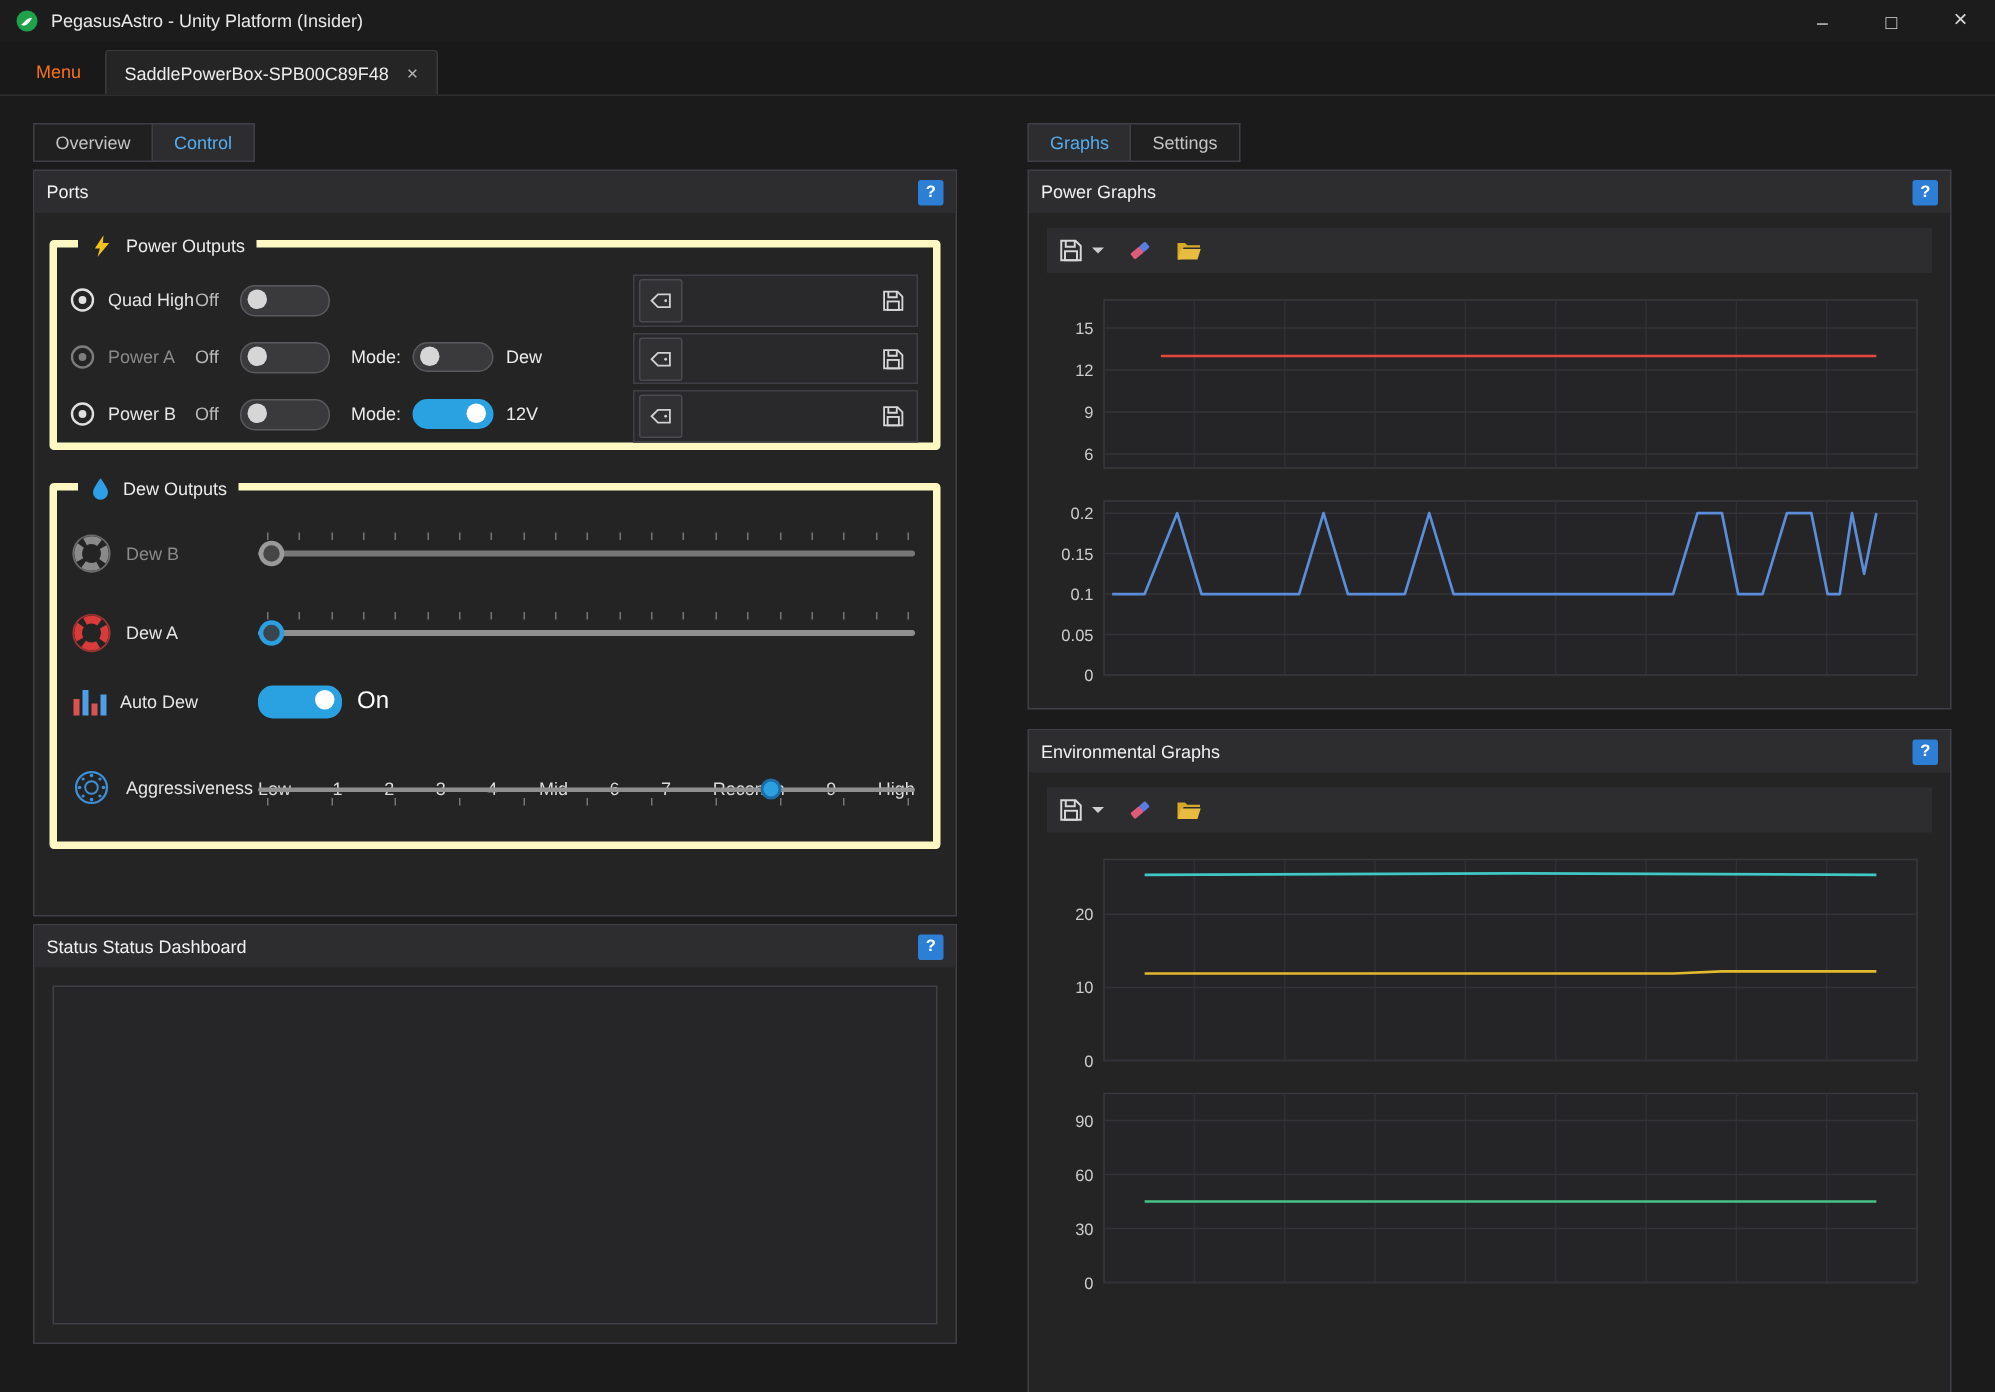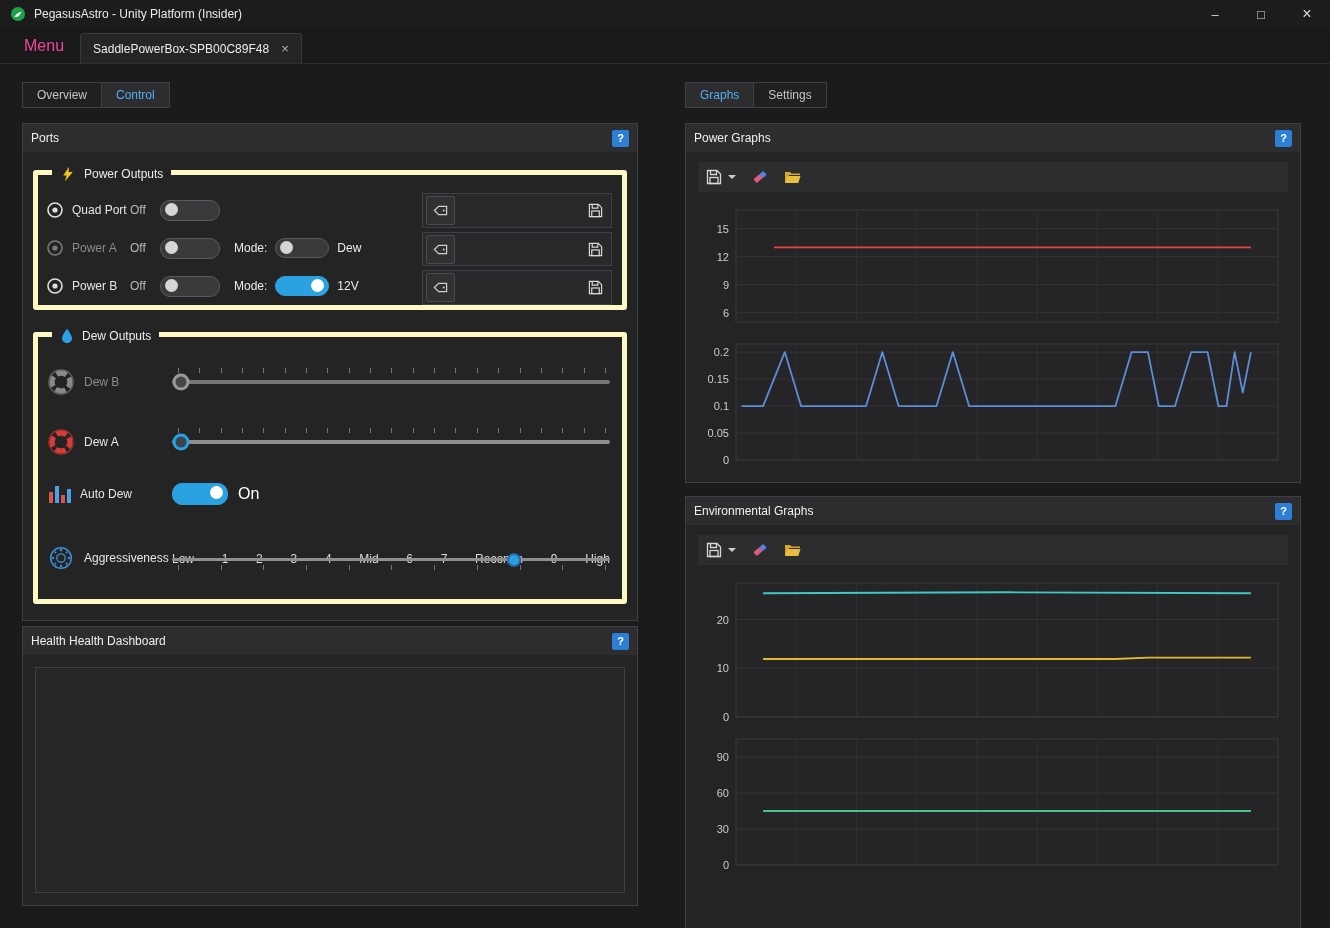--- a/index.html
+++ b/index.html
@@ -6,28 +6,28 @@
     font-family:"Liberation Sans","DejaVu Sans",sans-serif;color:#e6e6e6;-webkit-font-smoothing:antialiased;}
   svg{font-family:inherit;display:block}
   
   .titlebar{height:28px;background:#1c1c1c;display:flex;align-items:center;padding-left:10px;font-size:12px;color:#eaeaea}
   .logo{margin-right:8px;display:flex}
   .win-controls{margin-left:auto;display:flex;height:28px}
   .win-btn{width:46px;display:flex;align-items:center;justify-content:center;color:#d8d8d8;font-size:13px;cursor:default}
   .win-btn.close{font-size:16px}
   
   .menubar{height:35px;background:#191919;border-bottom:1px solid #2e2e2e;display:flex;align-items:flex-end;padding-left:8px}
-  .menu-label{padding:8px 16px;font-size:16px;color:#ec4899}
+  .menu-label{padding:8px 16px;font-size:12px;color:#f97316}
   .doc-tab{display:flex;align-items:center;gap:12px;background:#252526;border:1px solid #3a3a3a;border-bottom:none;
     border-radius:3px 3px 0 0;padding:7px 12px;font-size:12px;color:#ececec}
   .doc-close{color:#b5b5b5;font-size:13px}
   
   .content{display:flex;padding:18px 0 0 22px;gap:47px}
   .col{width:616px;flex:none}
-  .tabstrip{display:flex;margin-bottom:15px}
+  .tabstrip{display:flex;margin-bottom:5px}
   .tab{padding:5px 14px;border:1px solid #3f3f46;background:#202021;color:#c4c4c4;font-size:12px;cursor:default}
   .tab + .tab{border-left:none}
   .tab.active{background:#2d2d30;color:#55aef2}
   
   .panel{border:1px solid #3f3f46;background:#242425;box-sizing:border-box}
   .panel-header{height:28px;background:#2d2d30;display:flex;align-items:center;padding:0 8px;flex:none}
   .panel-title{font-size:12px;color:#f0f0f0}
   .help-btn{margin-left:auto;width:17px;height:17px;border-radius:2px;background:#2d7fd6;color:#fff;
     font-size:11px;font-weight:bold;display:flex;align-items:center;justify-content:center;cursor:default}
   
@@ -42,21 +42,21 @@
   .po-state{width:24px;font-size:12px;color:#b9b9b9;margin-right:6px;flex:none}
   .mode-label{margin-left:14px;margin-right:8px;font-size:12px;color:#ececec}
   .mode-value{margin-left:8px;font-size:12px;color:#ececec}
   .pg-boxes{width:190px;flex:none;display:flex;flex-direction:column;gap:4px;margin-top:2px}
   .rename-box{height:35px;background:#29292b;border:1px solid #3f3f46;display:flex;align-items:center;box-sizing:border-box}
   .tag-btn{width:27px;height:27px;margin:0 8px 0 3px;border:1px solid #4a4a4f;border-radius:2px;background:#313134;
     display:flex;align-items:center;justify-content:center;flex:none;cursor:default}
   .rename-input{flex:1;min-width:0;background:transparent;border:none;outline:none;color:#ddd;font:inherit;font-size:12px}
   .save-btn{margin-left:auto;margin-right:8px;display:flex;cursor:default}
   
-  .dew-group{height:272px;margin-top:22px;padding:14px 12px 0 8px;display:flex;flex-direction:column}
+  .dew-group{height:244px;margin-top:22px;padding:14px 12px 0 8px;display:flex;flex-direction:column}
   .dew-row{display:flex;align-items:center;height:62px}
   .dew-row.first{height:58px}
   .dew-left{width:126px;flex:none;display:flex;align-items:center;gap:8px}
   .dew-label{font-size:12px;color:#e6e6e6}
   .dim .dew-label{color:#8a8a8a}
   .hslider{position:relative;flex:1;height:34px}
   .hslider .ticks{position:absolute;left:6px;right:4px;top:3px;height:5px;display:flex;justify-content:space-between}
   .hslider .ticks i{width:1px;height:5px;background:#757575}
   .hslider .track{position:absolute;left:0;right:0;top:15px;height:4px;border-radius:2px;background:#8f8f8f}
   .dim .track{background:#777}
@@ -151,21 +151,21 @@
 
           <div class="pg-rows">
 
             <div class="po-row">
               <span class="po-icon">
                 <svg width="18" height="18" viewBox="0 0 18 18">
                     <circle cx="9" cy="9" r="7" fill="none" stroke="#e0e0e0" stroke-width="1.6"></circle>
                     <circle cx="9" cy="9" r="2.6" fill="#e0e0e0"></circle>
                   </svg>
               </span>
-              <span class="po-name">Quad Port</span>
+              <span class="po-name">Quad High</span>
               <span class="po-state">Off</span>
               <span class="toggle">
                   <i class="knob"></i>
                 </span>
             </div>
 
             <div class="po-row">
               <span class="po-icon">
                 <svg width="18" height="18" viewBox="0 0 18 18">
                     <circle cx="9" cy="9" r="7" fill="none" stroke="#7c7c7c" stroke-width="1.6"></circle>
@@ -413,21 +413,21 @@
                   <span>9</span>
                   <span>High</span>
                 </div>
             </div>
           </div>
         </div>
       </section>
 
       <section class="panel health-panel">
         <header class="panel-header">
-          <span class="panel-title">Health Health Dashboard</span>
+          <span class="panel-title">Status Status Dashboard</span>
           <span class="help-btn">?</span>
         </header>
         <div class="health-body"></div>
       </section>
     </div>
 
     <div class="col">
 
       <div class="tabstrip">
         <div class="tab active">Graphs</div>

